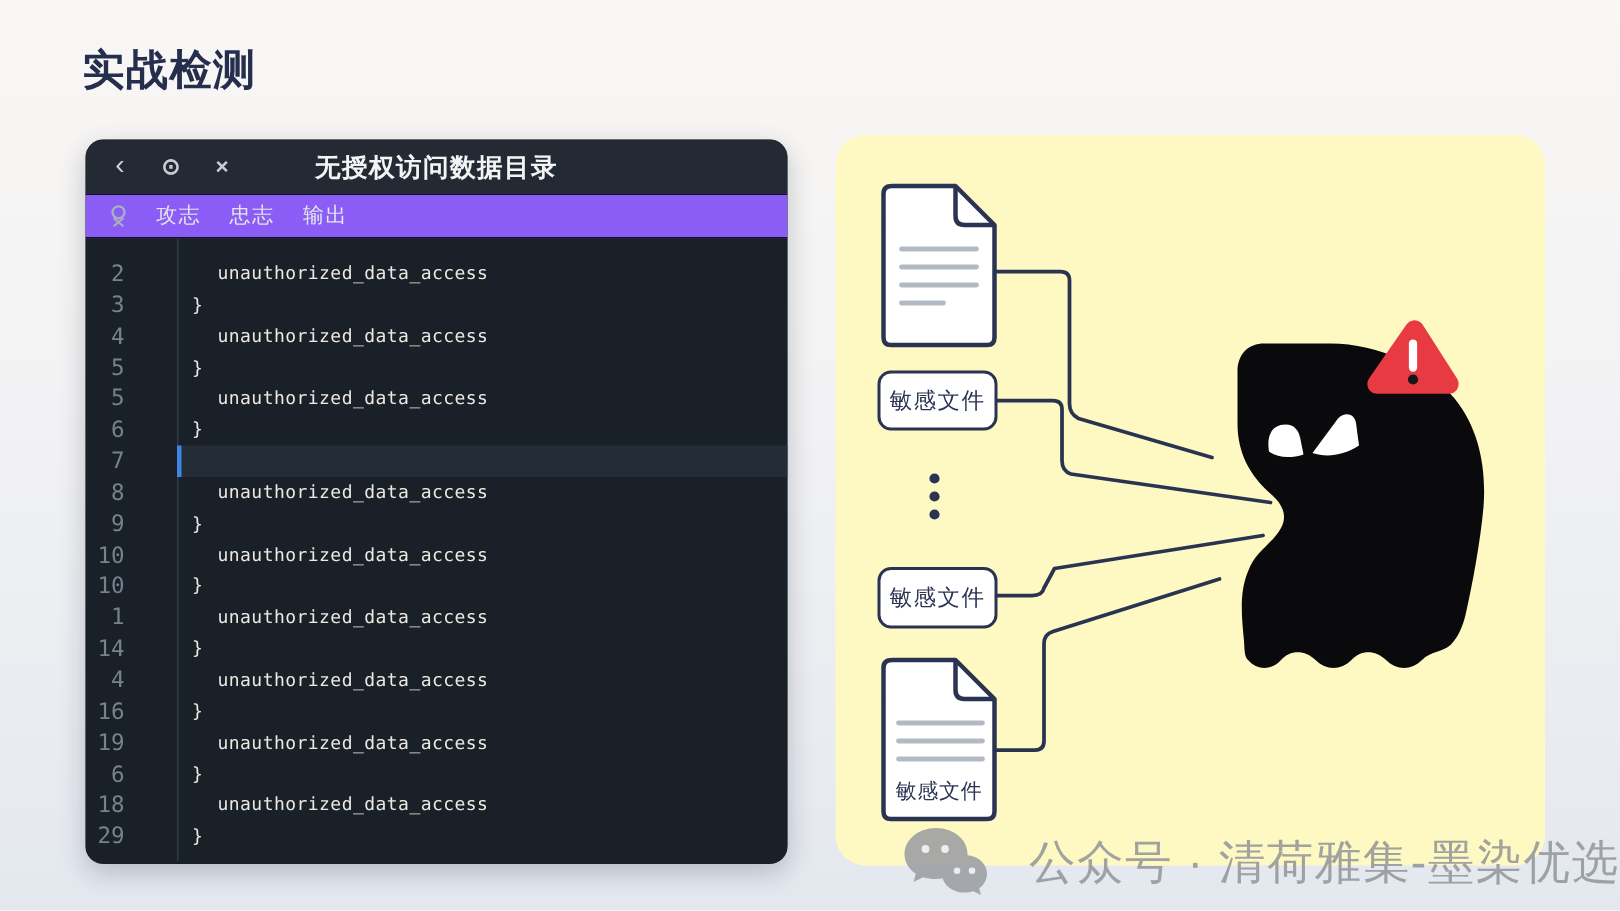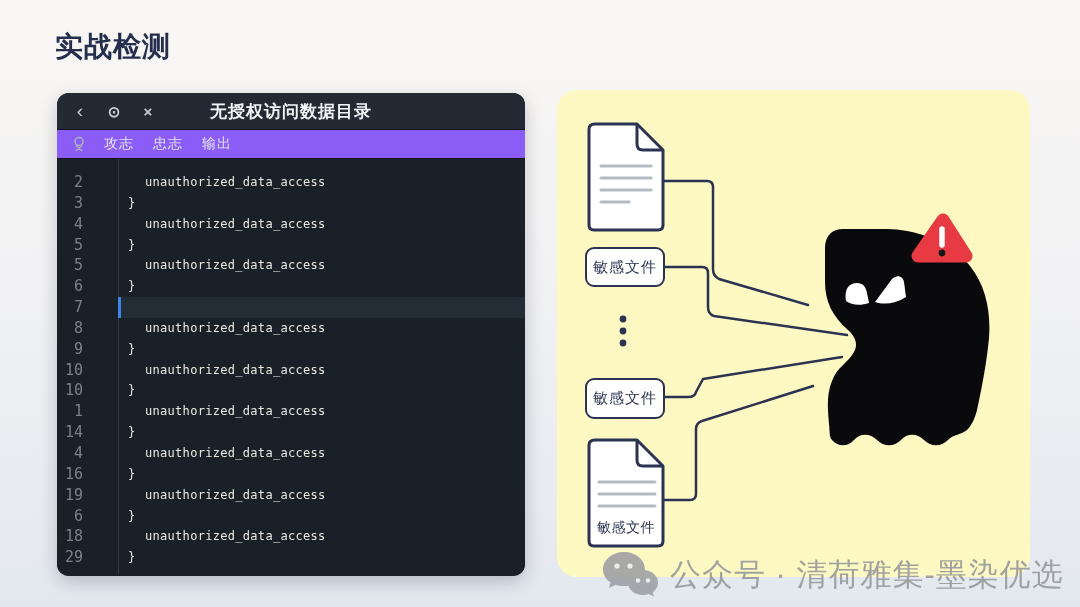--- a/index.html
+++ b/index.html
@@ -80,21 +80,21 @@
   #pill2{ left:28px; top:288px; width:80px; height:41px; }
   .doclabel{
     position:absolute; left:32px; top:427px; width:74px; height:22px;
     color:#2b3352; font-size:14px; font-weight:500; letter-spacing:.5px;
     display:flex; align-items:center; justify-content:center;
   }
 
   
   .watermark{
     position:absolute; left:600px; top:546px; height:58px;
-    display:flex; align-items:center; gap:12px; z-index:5;
+    display:flex; align-items:center; gap:28px; z-index:5;
   }
   .watermark .wm-text{
     font-size:31px; color:rgba(148,150,154,.88); letter-spacing:1px; white-space:nowrap;
   }
 </style>
 </head>
 <body>
 
 <main>
 

